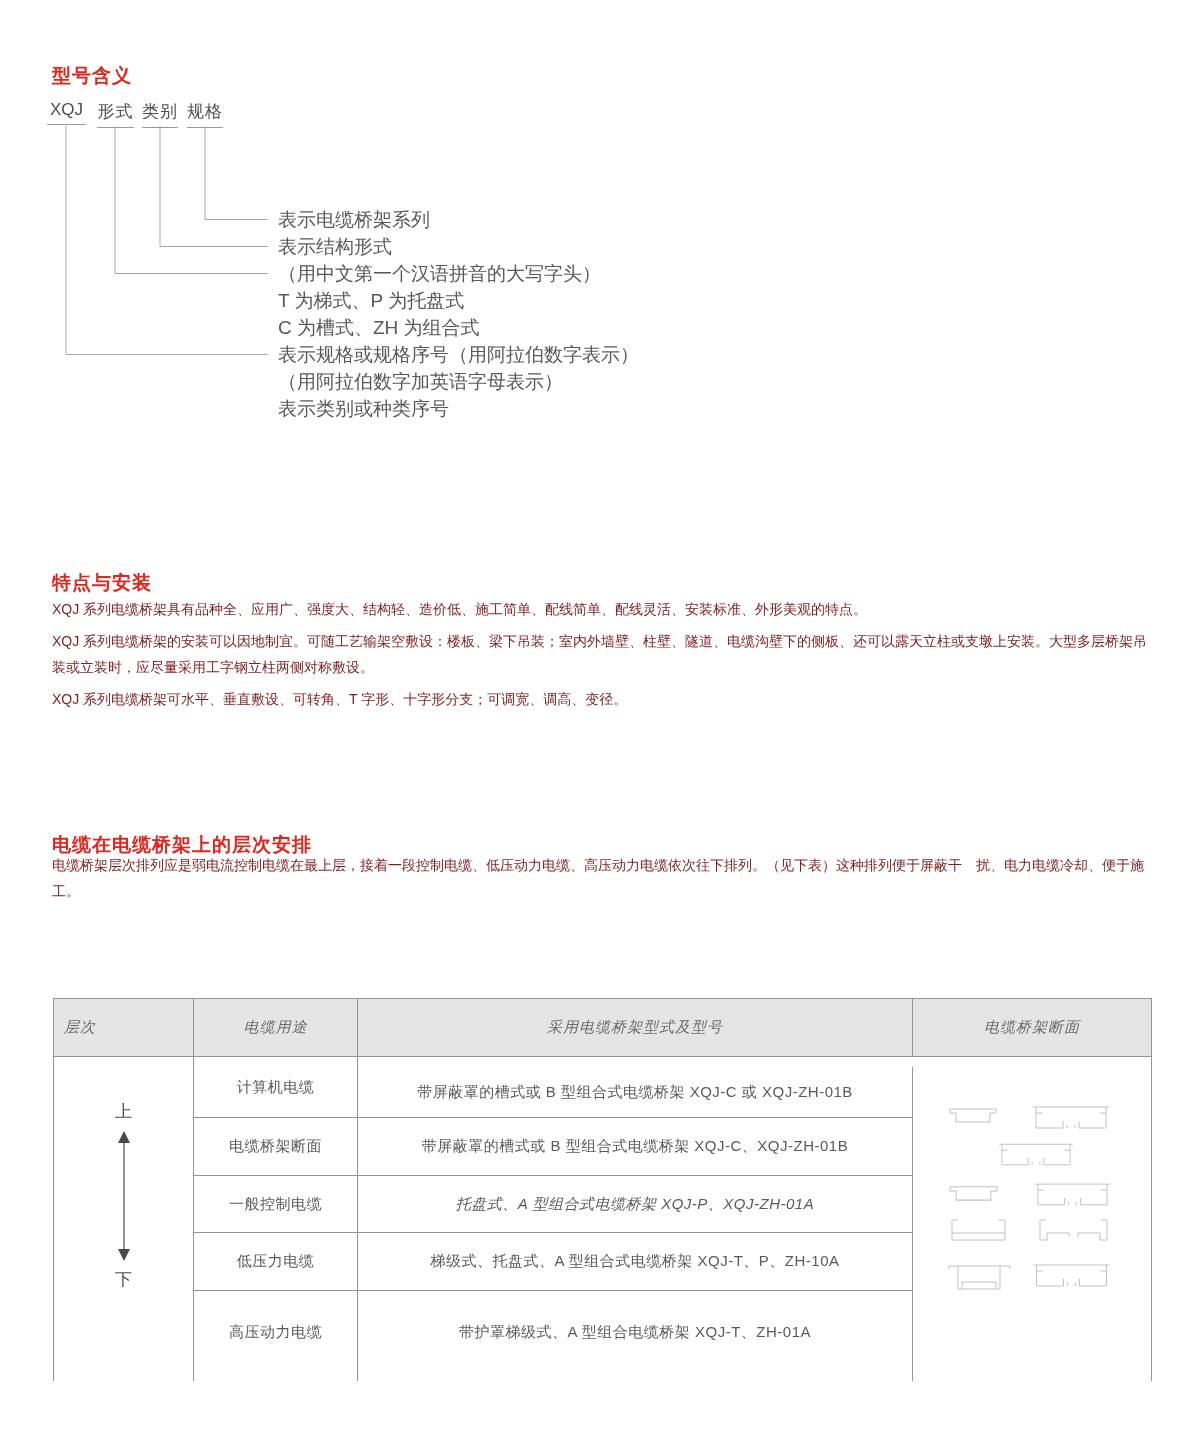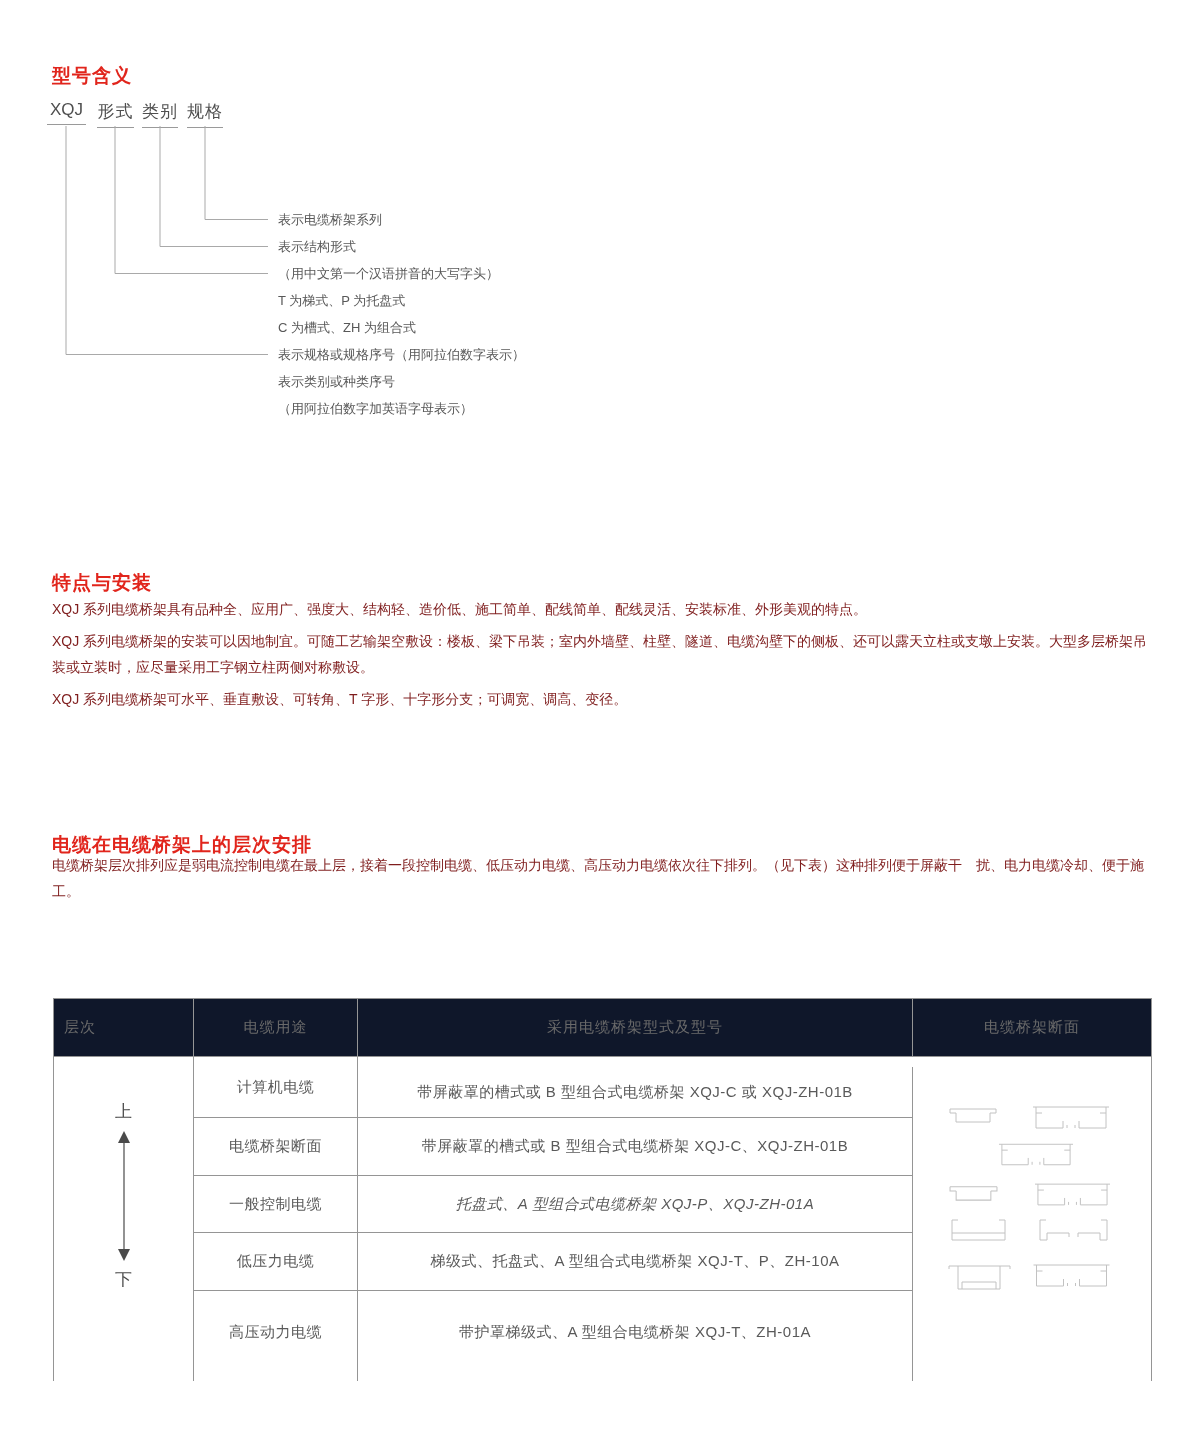--- a/index.html
+++ b/index.html
@@ -12,37 +12,37 @@
   .sec-heading{
     font-size:19px;font-weight:bold;color:#e1251c;letter-spacing:1px;line-height:26px;
   }
   
   .code-part{
     position:absolute;font-size:17px;color:#4f4f4f;letter-spacing:1px;
     border-bottom:1px solid #9a9a9a;padding-bottom:4px;text-align:center;
   }
   .diagram-svg{position:absolute;left:0;top:0;pointer-events:none;}
   .diagram-labels{
-    position:absolute;left:278px;top:206px;font-size:13px;line-height:27px;color:#585858;
+    position:absolute;left:278px;top:206px;font-size:19px;line-height:27px;color:#585858;
   }
   
   .para-block{position:absolute;left:52px;width:1100px;font-size:14px;line-height:26px;color:#7f1d1d;}
   .para-block p{margin:0 0 6px 0;white-space:pre-wrap;}
   
   .layer-table{
     position:absolute;left:53px;top:998px;width:1097px;
     display:grid;
     grid-template-columns:140px 164px 555px 238px;
     grid-template-rows:58px 61px 58px 57px 58px 90px;
     border-top:1px solid #959595;border-left:1px solid #959595;border-right:1px solid #959595;
     font-size:15px;color:#5a5a5a;
   }
   .th{
-    background:#0f172a;color:#6a6a6a;display:flex;align-items:center;justify-content:center;
-    border-bottom:1px solid #959595;letter-spacing:1px;
+    background:#e5e5e5;color:#6a6a6a;display:flex;align-items:center;justify-content:center;
+    border-bottom:1px solid #959595;letter-spacing:1px;font-style:italic;
   }
   .th.first{justify-content:flex-start;padding-left:10px;}
   .th.bdr, .cell.bdr{border-right:1px solid #959595;}
   .cell{
     display:flex;align-items:center;justify-content:center;text-align:center;letter-spacing:0.5px;
   }
   .cell.rowline{border-bottom:1px solid #959595;}
   .cell-level{
     grid-column:1;grid-row:2/7;border-right:1px solid #959595;
     display:flex;flex-direction:column;align-items:center;padding-top:46px;gap:9px;
@@ -71,22 +71,22 @@
   <polyline points="205,126 205,219.5 268,219.5" fill="none" stroke="#a9a9a9" stroke-width="1"></polyline>
 </svg>
 
 <div class="diagram-labels">
   <div>表示电缆桥架系列</div>
   <div>表示结构形式</div>
   <div>（用中文第一个汉语拼音的大写字头）</div>
   <div>T 为梯式、P 为托盘式</div>
   <div>C 为槽式、ZH 为组合式</div>
   <div>表示规格或规格序号（用阿拉伯数字表示）</div>
+  <div>（用阿拉伯数字加英语字母表示）</div>
   <div>表示类别或种类序号</div>
-  <div>（用阿拉伯数字加英语字母表示）</div>
 </div>
 
 <h2 class="abs sec-heading" style="left:52px;top:554px;">特点与安装</h2>
 
 <div class="para-block" style="top:596px;">
   <p>XQJ 系列电缆桥架具有品种全、应用广、强度大、结构轻、造价低、施工简单、配线简单、配线灵活、安装标准、外形美观的特点。</p>
   <p>XQJ 系列电缆桥架的安装可以因地制宜。可随工艺输架空敷设：楼板、梁下吊装；室内外墙壁、柱壁、隧道、电缆沟壁下的侧板、还可以露天立柱或支墩上安装。大型多层桥架吊装或立装时，应尽量采用工字钢立柱两侧对称敷设。</p>
   <p>XQJ 系列电缆桥架可水平、垂直敷设、可转角、T 字形、十字形分支；可调宽、调高、变径。</p>
 </div>
 

